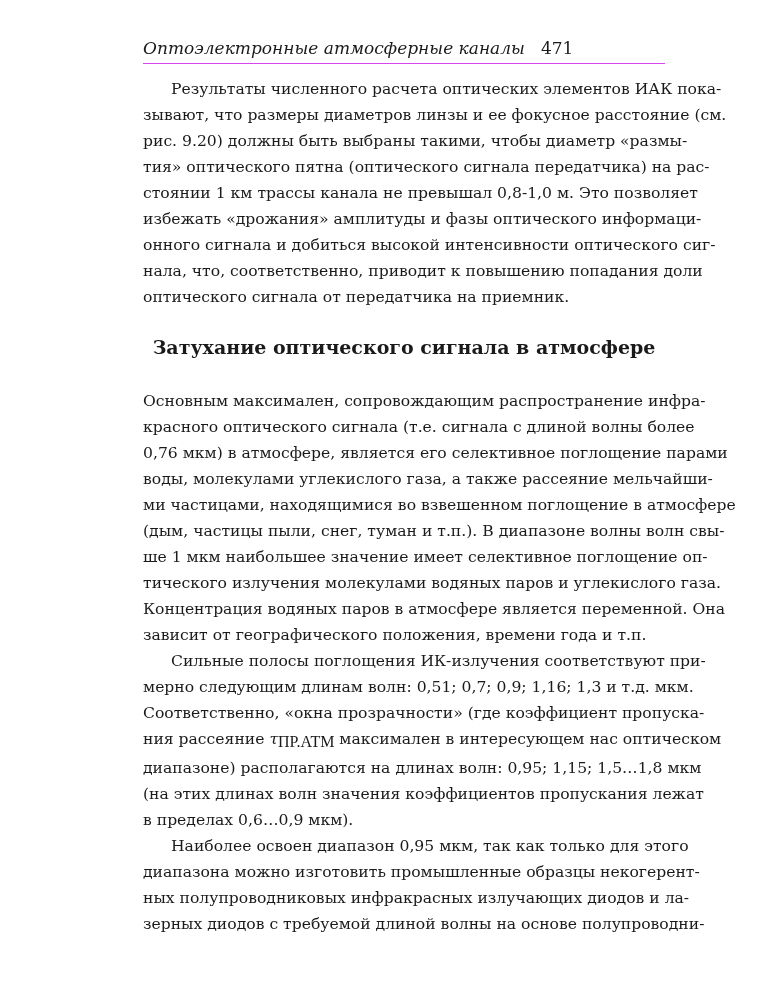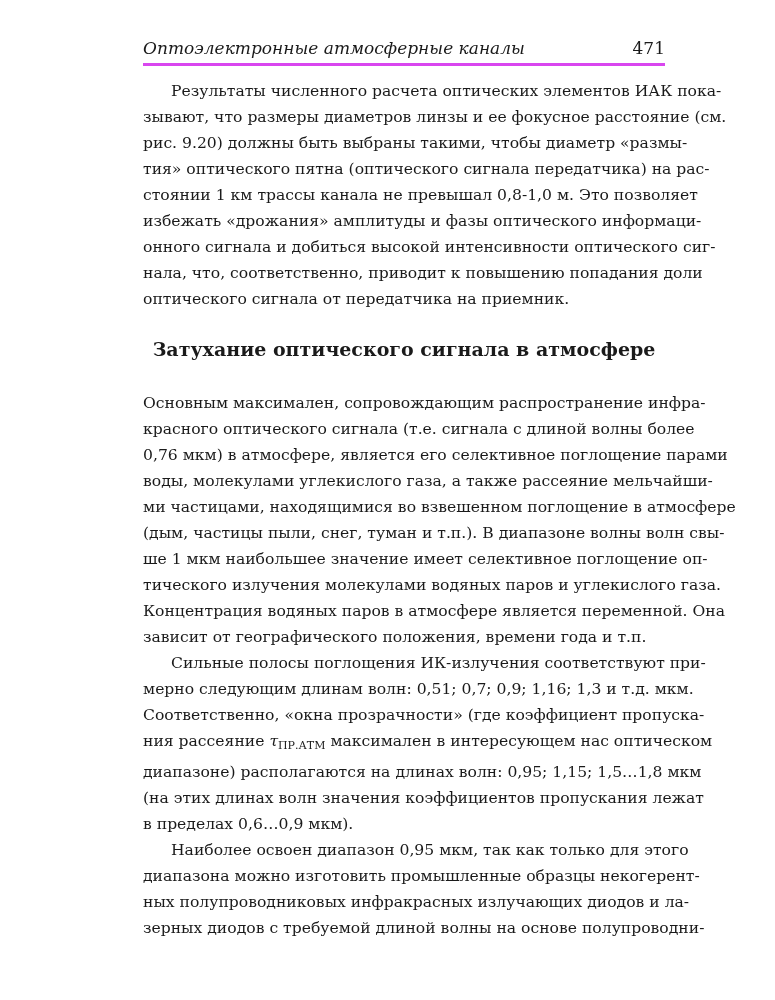--- a/index.html
+++ b/index.html
@@ -3,36 +3,36 @@
 <meta charset="utf-8">
 <style>
   html, body { margin: 0; padding: 0; background: #ffffff; }
   body { width: 775px; height: 1000px; position: relative; overflow: hidden; }
   .page {
     position: absolute; left: 143px; top: 36px; width: 522px;
     font-family: "DejaVu Serif", "Liberation Serif", serif;
     color: #1a1a1a;
   }
   .running-head {
-    display: flex; justify-content: space-between; align-items: baseline;
+    display: flex; justify-content: flex-start; align-items: baseline;
     font-size: 17px; height: 24px; line-height: 24px;
-    border-bottom: 3px solid #d946ef; padding-bottom: 3px;
+    border-bottom: 1px solid #d946ef; padding-bottom: 3px;
   }
   .running-title { font-style: italic; margin-right: 16px; }
   .page-number { }
   .body-text { margin-top: 12px; font-size: 15.6px; line-height: 26px; }
   .p { margin: 0; text-align: justify; text-align-last: left; }
   .line { display: block; text-align: justify; text-align-last: justify; white-space: nowrap; overflow: visible; }
   .line.last { text-align-last: left; }
   .section-heading {
     font-weight: bold; text-align: center; font-size: 19px;
     margin: 24px 0 28px 0; line-height: 26px;
   }
   .tau { font-style: italic; }
-  .sub { font-size: 11px; vertical-align: -3px; }
+  .sub { font-size: 16px; vertical-align: -3px; font-family: Liberation Serif, serif; }
 </style>
 </head>
 <body>
 
 <div class="page">
   <div class="running-head">
     <span class="running-title">Оптоэлектронные атмосферные каналы</span>
     <span class="page-number">471</span>
   </div>
 

